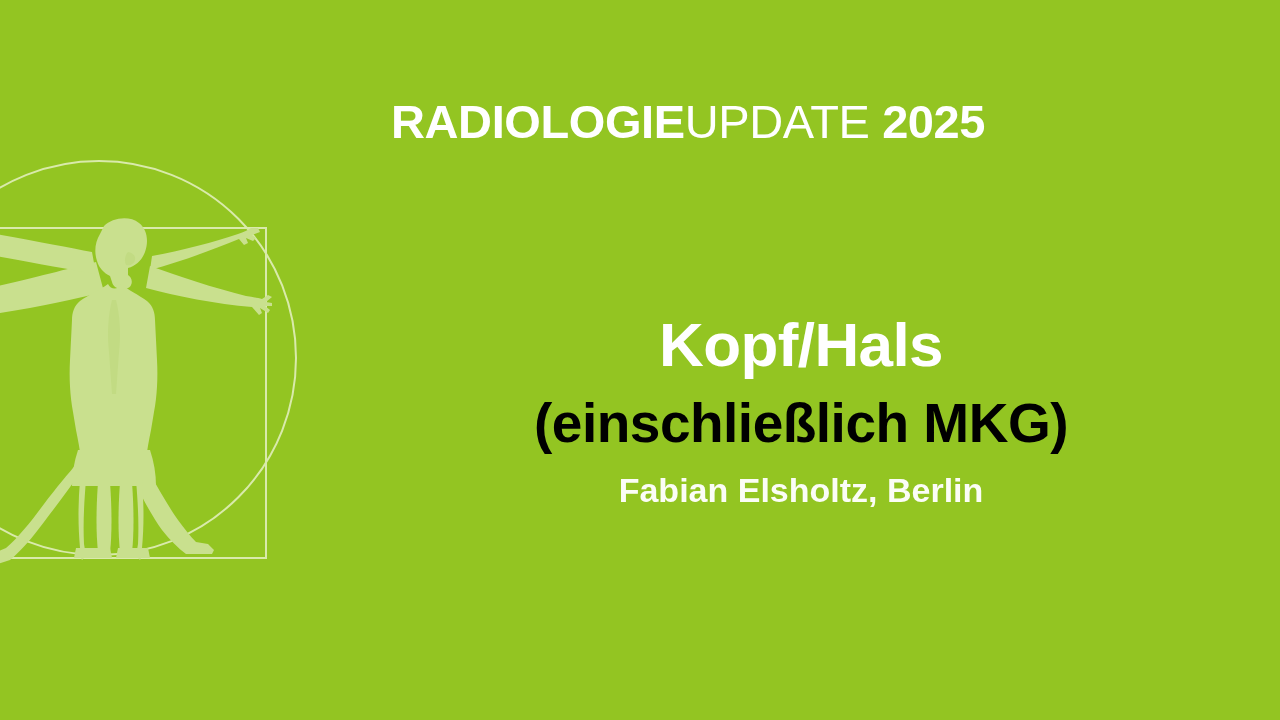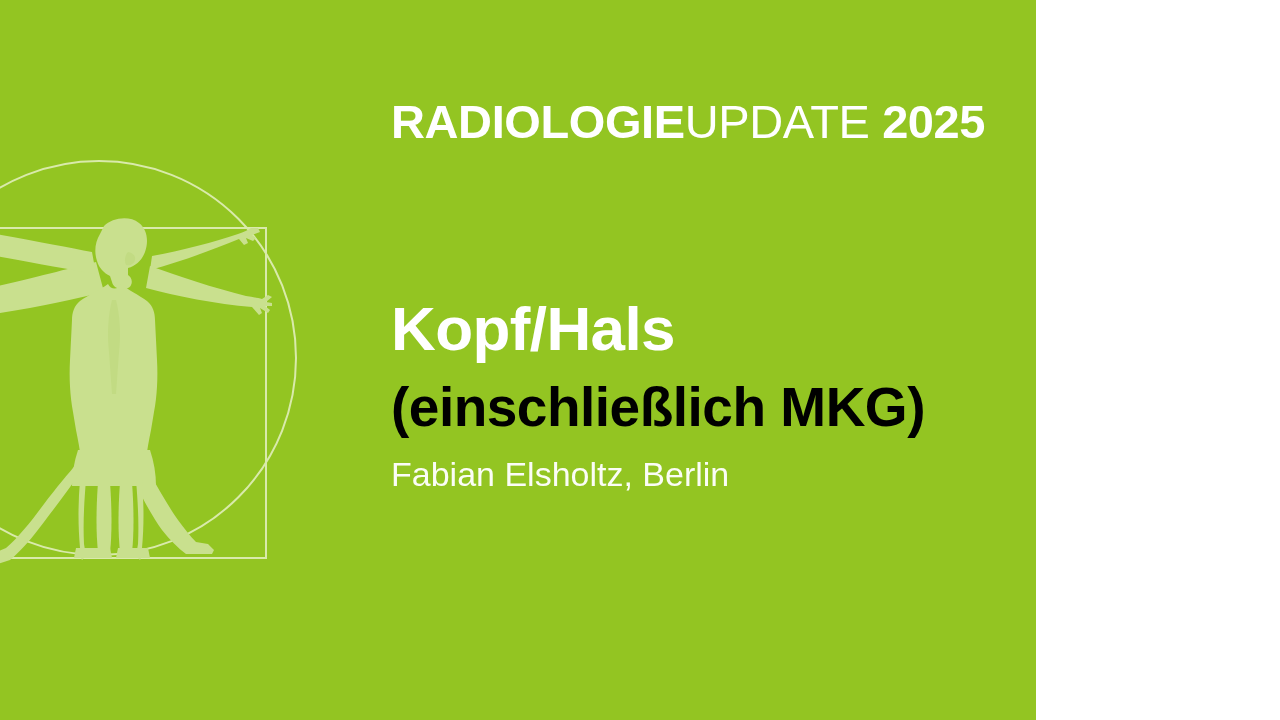--- a/index.html
+++ b/index.html
@@ -9,24 +9,25 @@
   }
   body {
     width: 1280px;
     height: 720px;
     overflow: hidden;
     font-family: "Liberation Sans", "DejaVu Sans", sans-serif;
   }
 
   #slide {
     position: relative;
-    width: 1036px;
+    width: 1280px;
     height: 720px;
     background: #93c522;
     overflow: hidden;
+    text-align: center;
   }
 
   
   #vitruvian-art {
     position: absolute;
     left: 0;
     top: 0;
     width: 320px;
     height: 720px;
     pointer-events: none;
@@ -57,21 +58,21 @@
     white-space: nowrap;
   }
   #brand-header .brand-strong { font-weight: 700; }
   #brand-header .brand-light  { font-weight: 400; }
   #brand-header .brand-year   { font-weight: 700; }
   #brand-header .brand-year::before { content: " "; }
 
   #title-block {
     position: absolute;
     left: 0;
-    top: 296px;
+    top: 312px;
     width: 820px;
   }
 
   #slide-title {
     font-size: 62px;
     font-weight: 700;
     color: #ffffff;
     line-height: 1.08;
     letter-spacing: -0.6px;
     margin: 0;
@@ -83,21 +84,21 @@
     font-weight: 700;
     color: #000000;
     line-height: 1.12;
     letter-spacing: -0.5px;
     margin: 14px 0 0 0;
     white-space: nowrap;
   }
 
   #author-line {
     font-size: 34px;
-    font-weight: 400;
+    font-weight: 700;
     color: #fbfdf6;
     line-height: 1.2;
     letter-spacing: 0px;
     margin: 15px 0 0 0;
     white-space: nowrap;
   }
 </style>
 </head>
 <body>
 

